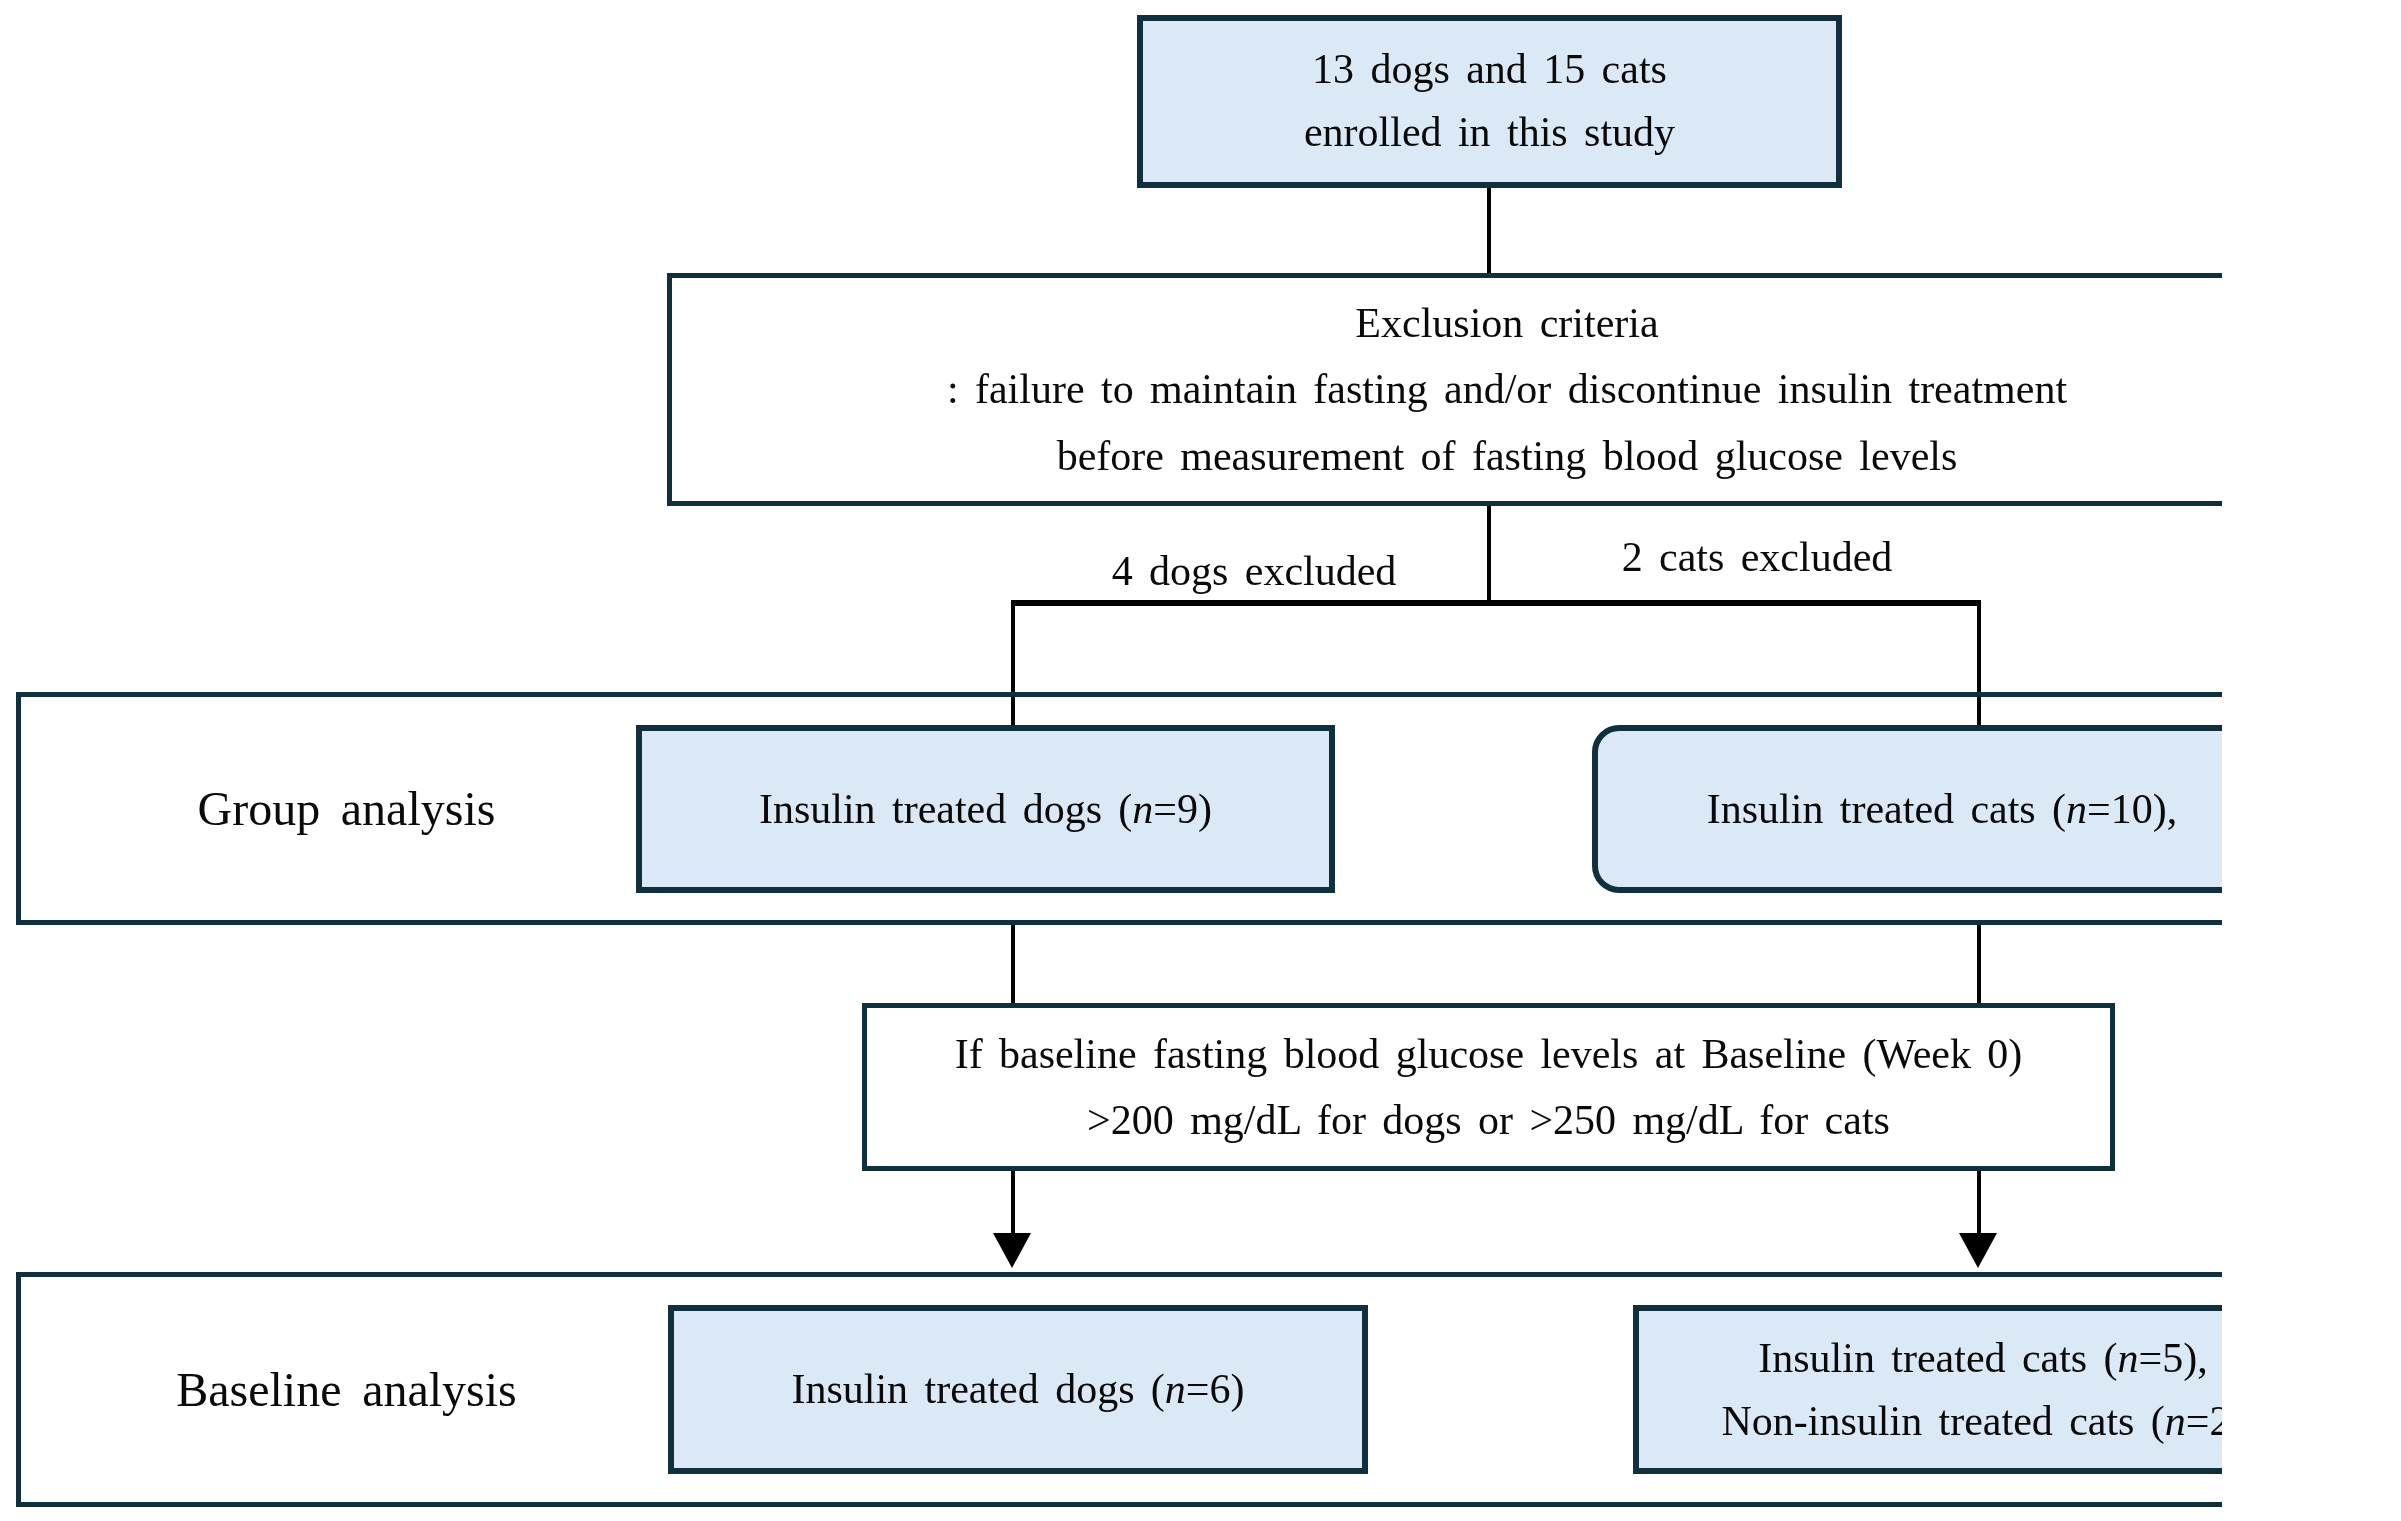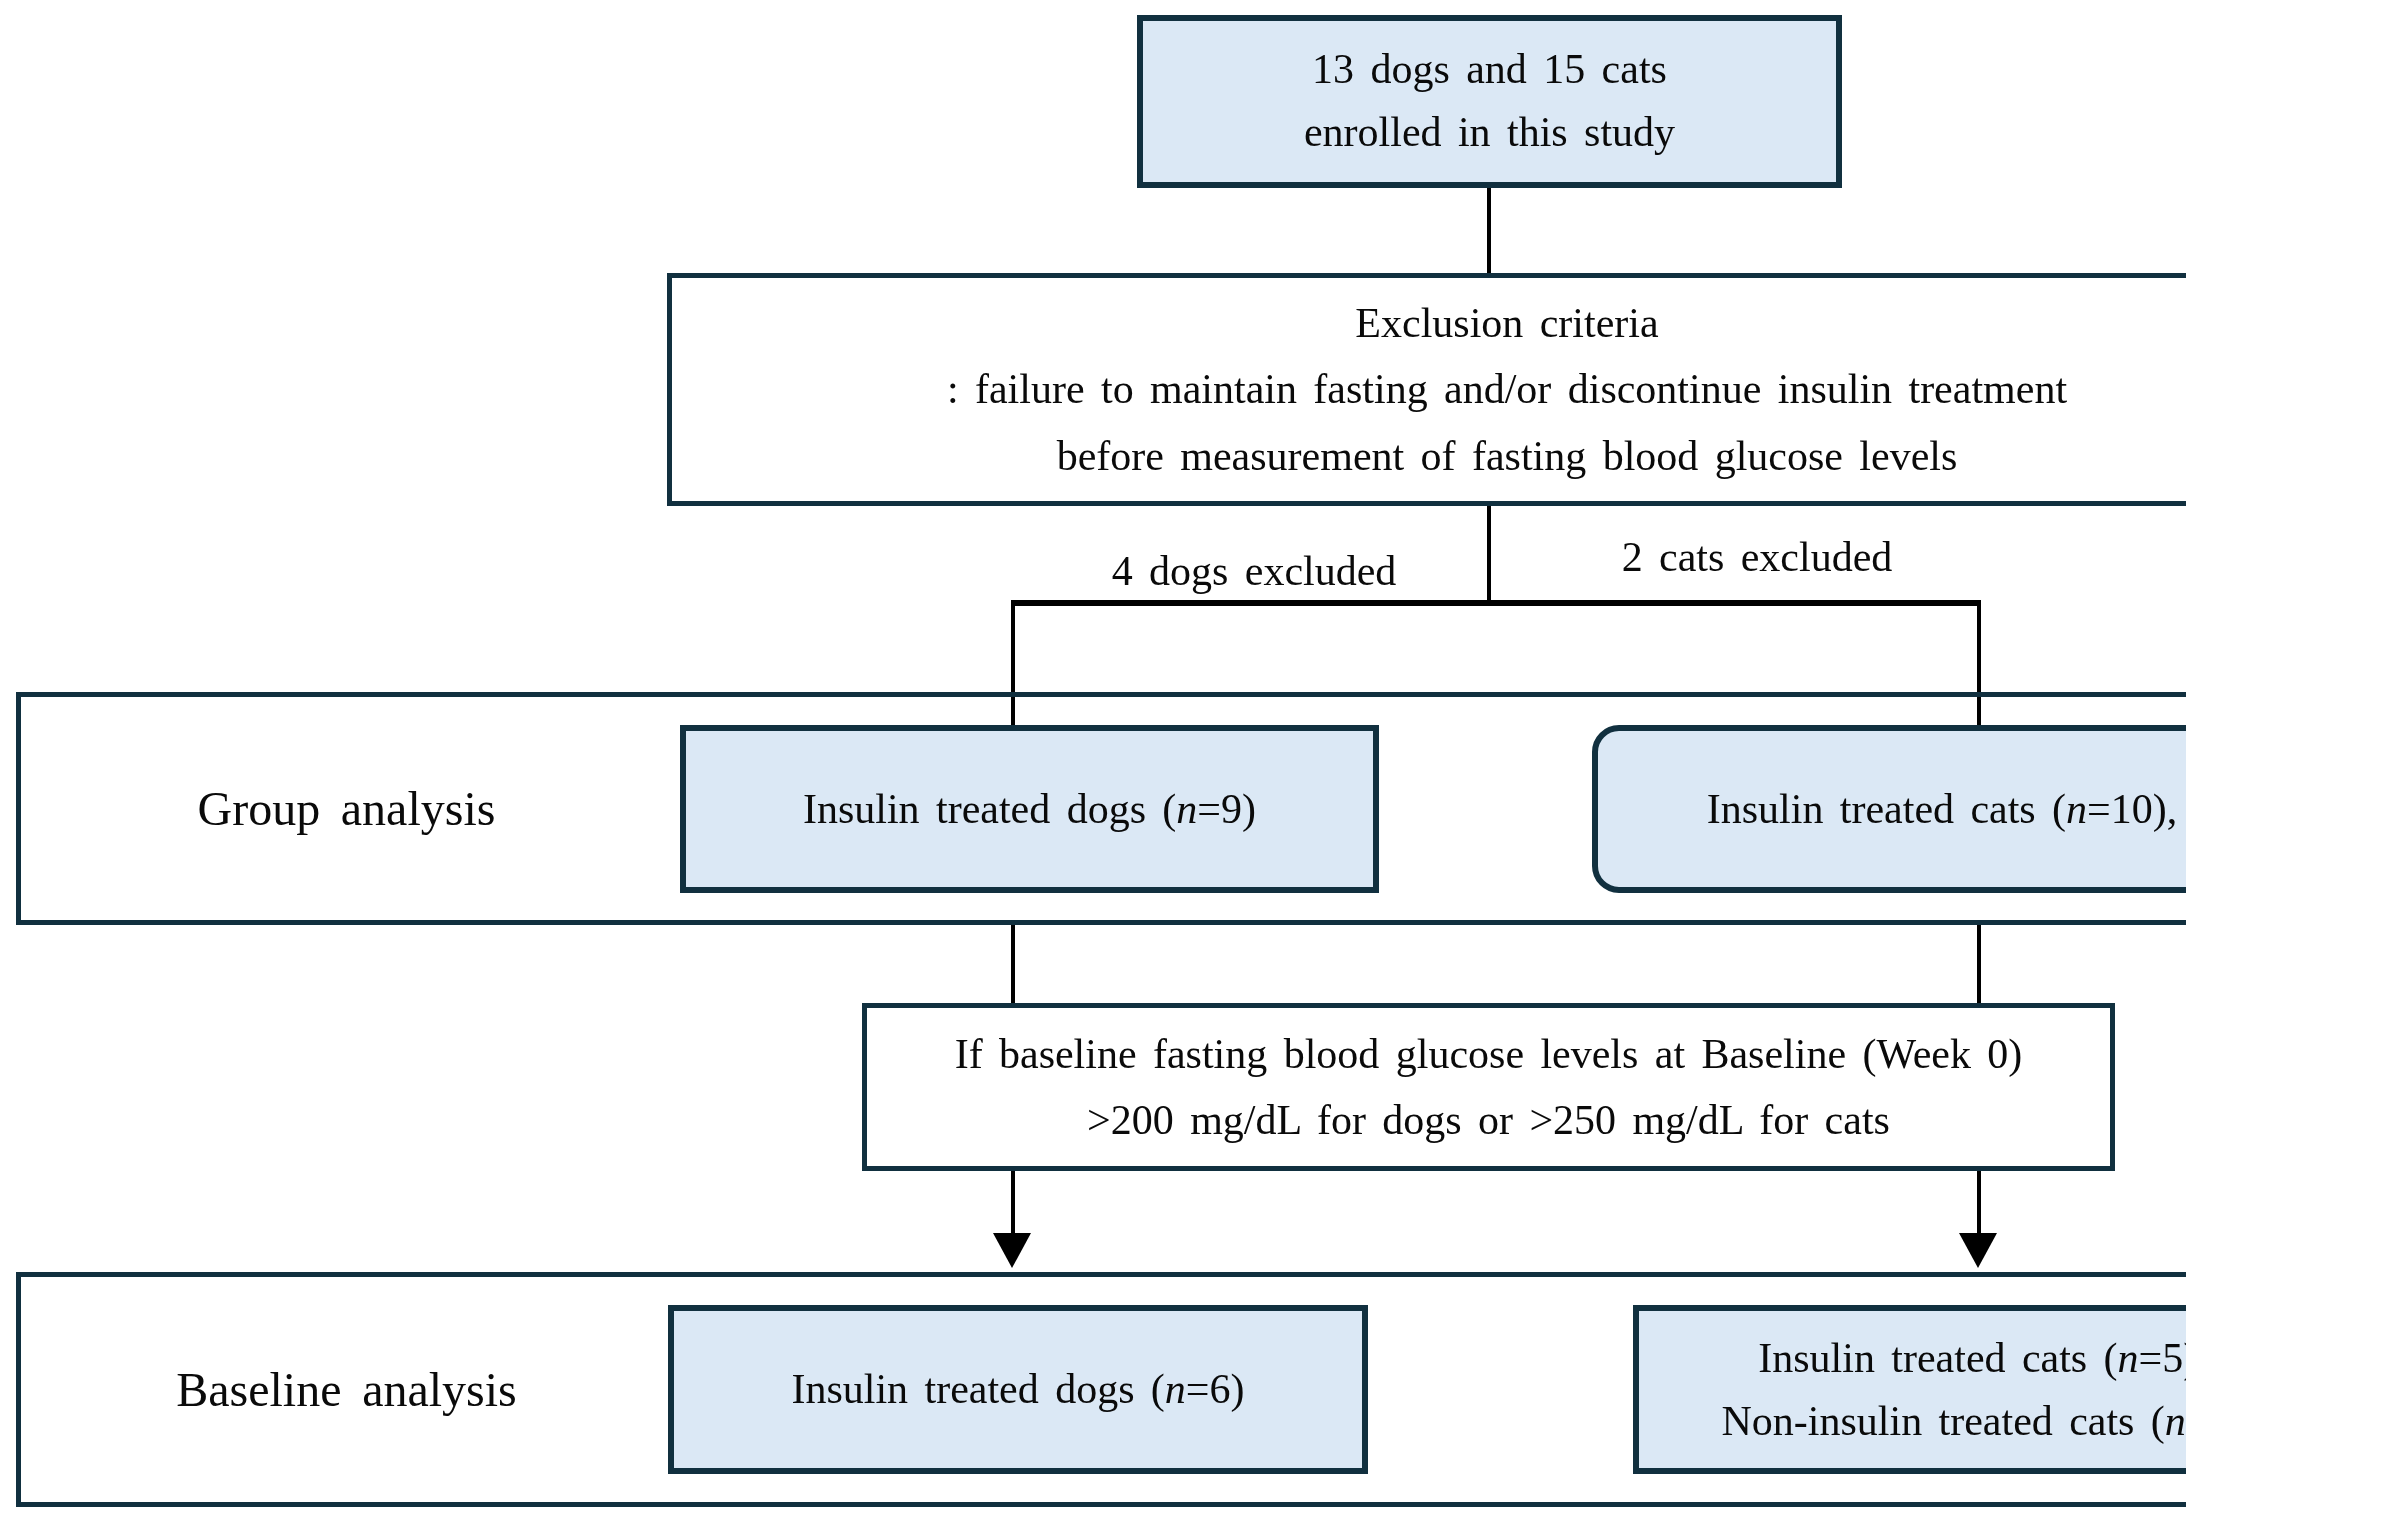--- a/index.html
+++ b/index.html
@@ -4,20 +4,21 @@
 <style>
   html,body{margin:0;padding:0;background:#ffffff;}
   .canvas{
     position:relative;
     width:2186px;
     height:1522px;
     background:#ffffff;
     font-family:"Liberation Serif","DejaVu Serif",serif;
     color:#0a0a0a;
     overflow:hidden;
+    padding-left:36px;
   }
   
   .vline{
     position:absolute;
     width:4.4px;
     background:#000000;
     z-index:1;
   }
   .hline{
     position:absolute;
@@ -121,21 +122,21 @@
   </div>
 
   <div class="floatlabel" style="left:1057px;top:537px;width:394px;height:67px;">4 dogs excluded</div>
 
   <div class="floatlabel" style="left:1560px;top:523px;width:394px;height:67px;">2 cats excluded</div>
 
   <div class="box outline" style="left:16px;top:692px;width:2371px;height:233px;"></div>
 
   <div class="rowlabel" style="left:44px;top:692px;width:605px;height:233px;">Group analysis</div>
 
-  <div class="box blue" style="left:680px;top:725px;width:699px;height:168px;">
+  <div class="box blue" style="left:636px;top:725px;width:699px;height:168px;">
     <div class="bline"><span>Insulin treated dogs (</span><i class="nvar">n</i><span>=9)</span></div>
   </div>
 
   <div class="box blue" style="left:1592px;top:725px;width:700px;height:168px;border-radius:27px;">
     <div class="bline"><span>Insulin treated cats (</span><i class="nvar">n</i><span>=10),</span></div>
   </div>
 
   <div class="box white overlay" style="left:862px;top:1003px;width:1253px;height:168px;">
     <div class="bline wide">If baseline fasting blood glucose levels at Baseline (Week 0)</div>
     <div class="bline wide">&gt;200 mg/dL for dogs or &gt;250 mg/dL for cats</div>

